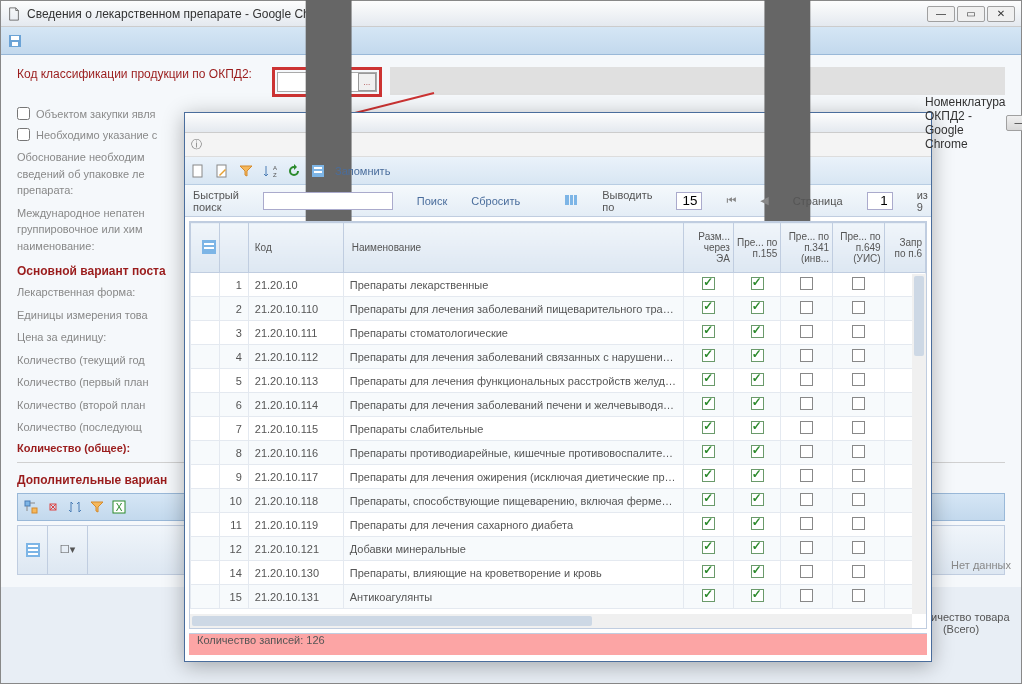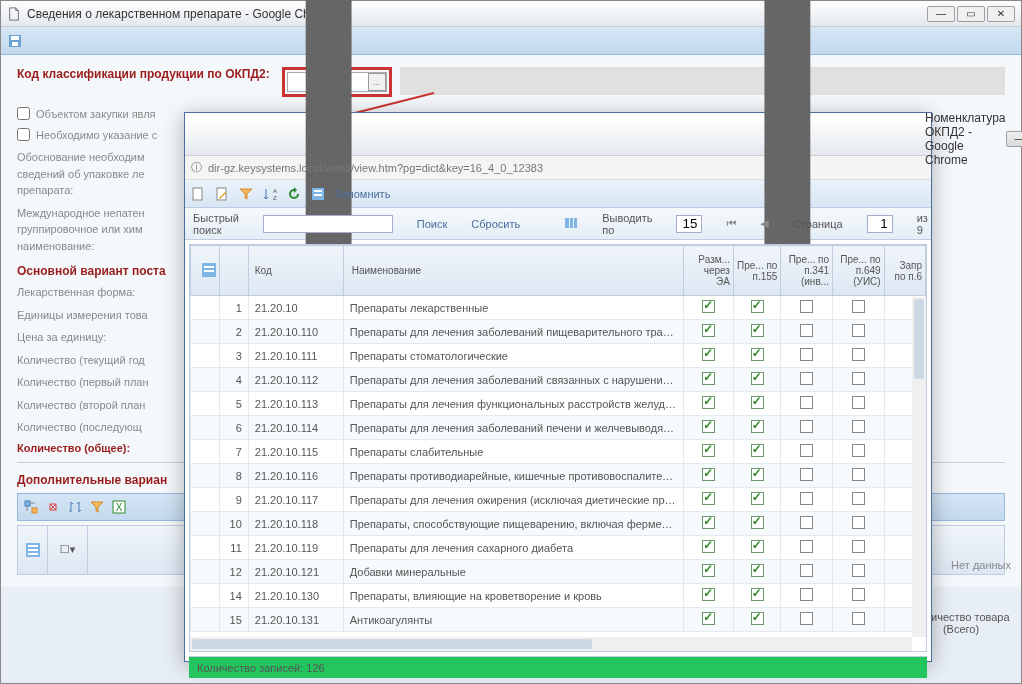--- a/index.html
+++ b/index.html
@@ -13,21 +13,21 @@
 .win-controls { display: flex; gap: 2px; }
 .win-btn { width: 28px; height: 16px; border: 1px solid #a0a0a0; background: #f0f0f0; display: flex; align-items: center; justify-content: center; font-size: 10px; border-radius: 2px; }
 
 
 .main-toolbar { height: 28px; background: linear-gradient(#d5e6f5, #c3d9ed); border-bottom: 1px solid #99b8d8; display: flex; align-items: center; padding: 0 6px; }
 .save-icon { width: 16px; height: 16px; fill: #4a7db5; }
 
 
 .form-area { padding: 12px 16px; background: #f5f8fb; }
 .form-row { display: flex; align-items: center; margin-bottom: 10px; font-size: 11px; color: #9a1c1c; }
-.form-label { color: #9a1c1c; font-weight: bold; margin-right: 12px; font-size: 12px; }
+.form-label { color: #9a1c1c; font-weight: normal; margin-right: 20px; font-size: 12px; }
 .okpd-input-wrap { position: relative; display: inline-block; border: 3px solid #cc3333; padding: 2px; }
 .okpd-input { width: 100px; height: 20px; border: 1px solid #aaa; background: #fff; padding: 0 4px; }
 .okpd-lookup-btn { position: absolute; right: 3px; top: 3px; width: 18px; height: 18px; border: 1px solid #999; background: #f0f0f0; font-size: 8px; display: flex; align-items: center; justify-content: center; }
 
 .grey-bar { background: #e0e0e0; flex: 1; height: 28px; margin-left: 8px; }
 
 .checkbox-row { display: flex; align-items: center; margin: 8px 0; color: #8a8a8a; }
 .checkbox-row input { margin-right: 6px; }
 .grey-text { color: #888; margin: 6px 0; line-height: 1.5; }
 .red-text { color: #9a1c1c; margin: 6px 0; font-weight: bold; }
@@ -35,21 +35,21 @@
 .hr { border-top: 1px solid #d0d0d0; margin: 8px 0; }
 
 
 .bottom-toolbar { height: 28px; background: linear-gradient(#d5e6f5, #c3d9ed); border: 1px solid #99b8d8; display: flex; align-items: center; padding: 0 6px; gap: 8px; }
 
 .bottom-grid-header { display: flex; background: linear-gradient(#f0f5fa, #dde7f2); border: 1px solid #c0cde0; height: 50px; align-items: center; margin-top: 4px; }
 .bottom-grid-header .col { padding: 4px 8px; border-right: 1px solid #c0cde0; color: #555; text-align: center; height: 100%; display: flex; align-items: center; justify-content: center; }
 
 
 .popup-window { position: absolute; top: 112px; left: 184px; width: 748px; height: 550px; background: #fff; border: 1px solid #4a6d9c; box-shadow: 0 4px 20px rgba(0,0,0,0.3); }
-.popup-titlebar { height: 34px; background: linear-gradient(#fdfdfd, #e4e9ef); border-bottom: 1px solid #ccc; display: flex; align-items: center; padding: 0 6px; margin-top: 9px; }
+.popup-titlebar { height: 20px; background: linear-gradient(#fdfdfd, #e4e9ef); border-bottom: 1px solid #ccc; display: flex; align-items: center; padding: 0 6px; }
 .popup-title { flex: 1; color: #333; font-size: 12px; }
 .popup-win-controls { display: flex; gap: 2px; }
 .popup-min { background: linear-gradient(#f0f0f0, #d8d8d8); }
 
 .popup-url-bar { height: 24px; background: #f4f4f4; border-bottom: 1px solid #ddd; display: flex; align-items: center; padding: 0 6px; color: #777; font-size: 11px; }
 .popup-url-bar .info-icon { margin-right: 6px; }
 
 .popup-toolbar { height: 28px; background: linear-gradient(#eaf2fa, #d8e6f3); border-bottom: 1px solid #b8cde3; display: flex; align-items: center; padding: 0 6px; gap: 10px; }
 .popup-toolbar .link { color: #4a6d9c; cursor: pointer; }
 
@@ -69,21 +69,21 @@
 .chk { display: inline-block; width: 13px; height: 13px; border: 1px solid #6a9a6a; background: #fff; position: relative; }
 .chk.checked::after { content: "✓"; position: absolute; top: -3px; left: 0px; color: #2b8a2b; font-size: 12px; font-weight: bold; }
 .chk.unchecked { border-color: #888; }
 .center { text-align: center; }
 
 .grid-scroll-h { position: absolute; bottom: 0; left: 0; right: 14px; height: 14px; background: #f0f0f0; display: flex; }
 .grid-scroll-h .thumb { width: 400px; height: 10px; background: #cdd8e5; margin: 2px; border-radius: 2px; }
 .grid-scroll-v { position: absolute; top: 52px; right: 0; bottom: 14px; width: 14px; background: #f0f0f0; }
 .grid-scroll-v .thumb { height: 80px; width: 10px; background: #cdd8e5; margin: 2px; border-radius: 2px; }
 
-.popup-status { height: 22px; background: #22c55e; border-top: 1px solid #c0cde0; display: flex; align-items: center; padding: 0 8px; color: #555; margin: 0 4px 4px 4px; }
+.popup-status { height: 22px; background: #fca5a5; border-top: 1px solid #c0cde0; display: flex; padding: 0 8px; color: #555; margin: 0 4px 4px 4px; }
 
 
 .arrow-svg { position: absolute; top: 60px; left: 180px; pointer-events: none; }
 
 
 svg { flex-shrink: 0; }
 .icon-small { width: 14px; height: 14px; }
 
 .nodata { position: absolute; right: 10px; top: 558px; color: #888; }
 </style>
@@ -204,21 +204,20 @@
       </svg>
     <span class="popup-title">Номенклатура ОКПД2 - Google Chrome</span>
     <div class="popup-win-controls">
       <div class="win-btn popup-min">—</div>
 
     </div>
   </div>
 
   <div class="popup-url-bar">
     <span class="info-icon">ⓘ</span>
-    <span>dir-gz.keysystems.local/web5/view.htm?pg=dict&amp;key=16_4_0_12383</span>
   </div>
 
   <div class="popup-toolbar">
     <svg class="icon-small" viewBox="0 0 14 14">
         <rect x="2" y="1" width="9" height="12" fill="#fff" stroke="#888"></rect>
       </svg>
     <svg class="icon-small" viewBox="0 0 14 14">
         <rect x="2" y="1" width="9" height="12" fill="#fff" stroke="#888"></rect>
         <path d="M4 11l6-6 1 1-6 6z" fill="#e6a030"></path>
       </svg>

